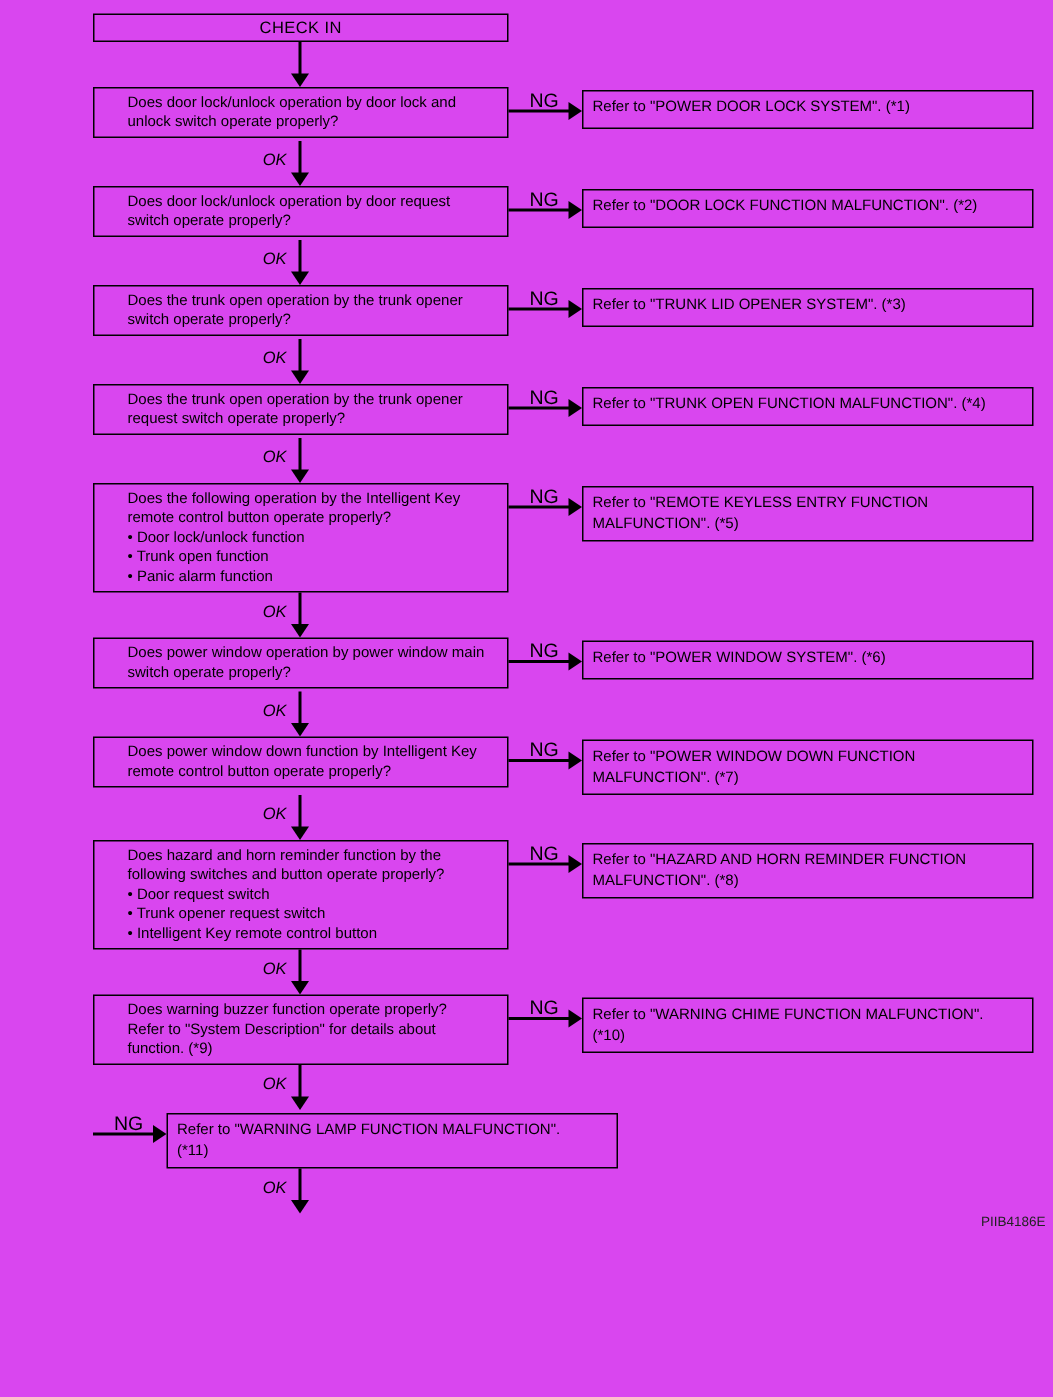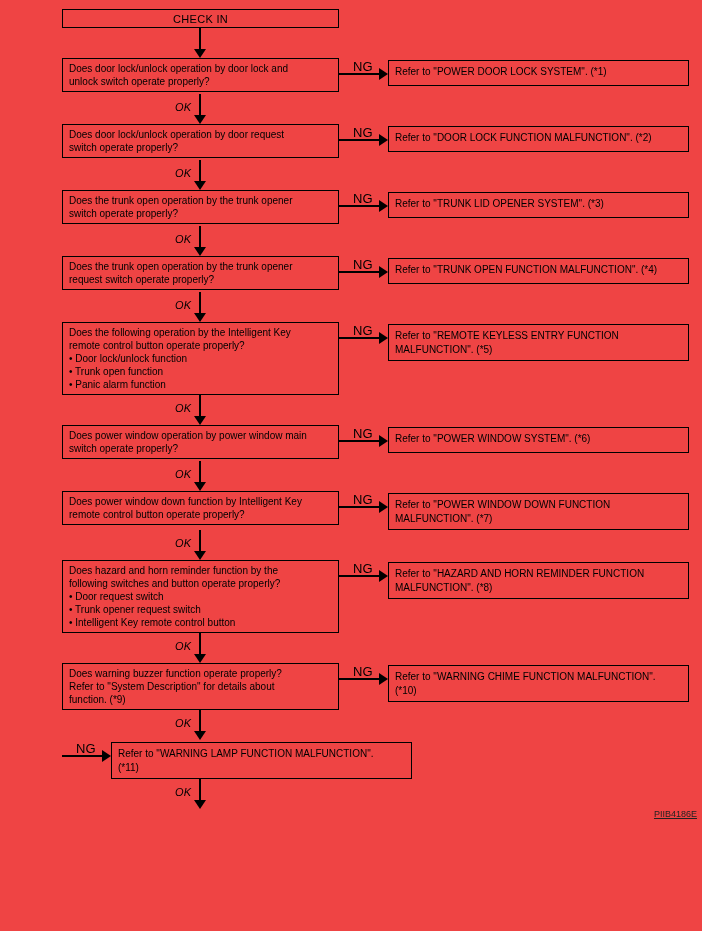--- a/index.html
+++ b/index.html
@@ -6,21 +6,21 @@
     margin: 0;
     padding: 0;
     background: #ffffff;
     font-family: "Liberation Sans", sans-serif;
     color: #000;
   }
   .page {
     position: relative;
     width: 702px;
     height: 931px;
-    background: #ef4444;
+    background: #d946ef;
     box-sizing: border-box;
     padding-top: 9px;
     overflow: hidden;
   }
   
   .terminal {
     margin-left: 62px;
     width: 277px;
     height: 19px;
     border: 1px solid #000;
@@ -72,21 +72,21 @@
     width: 277px;
     min-height: 30px;
     box-sizing: border-box;
     border: 1.5px solid #000;
     padding: 3px 6px;
     font-size: 10px;
     line-height: 13px;
     display: flex;
     align-items: center;
   }
-  .qbox span { white-space: pre; }
+  .qbox span { white-space: pre; margin-left: 16px; }
   .ngc {
     position: relative;
     width: 49px;
     height: 36px;
     flex: 0 0 auto;
   }
   .ngc .h-line {
     position: absolute;
     left: 0;
     right: 8px;
@@ -119,21 +119,20 @@
     font-size: 10px;
     line-height: 13.5px;
   }
   .rbox span { white-space: pre; }
   .figure-code {
     width: 697px;
     text-align: right;
     margin-top: 0px;
     font-size: 9px;
     color: #222;
-    text-decoration: underline;
   }
 </style>
 </head>
 <body>
 
 <div class="page">
 
   <div class="terminal">
     <span>CHECK IN</span>
   </div>

